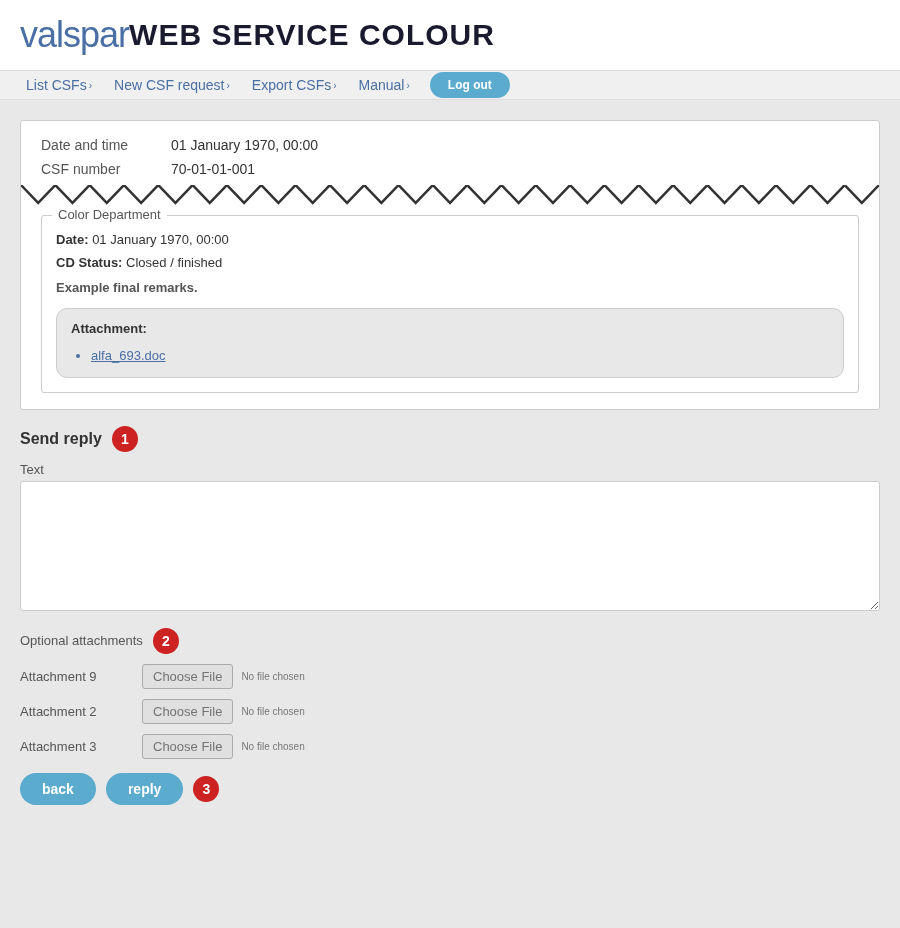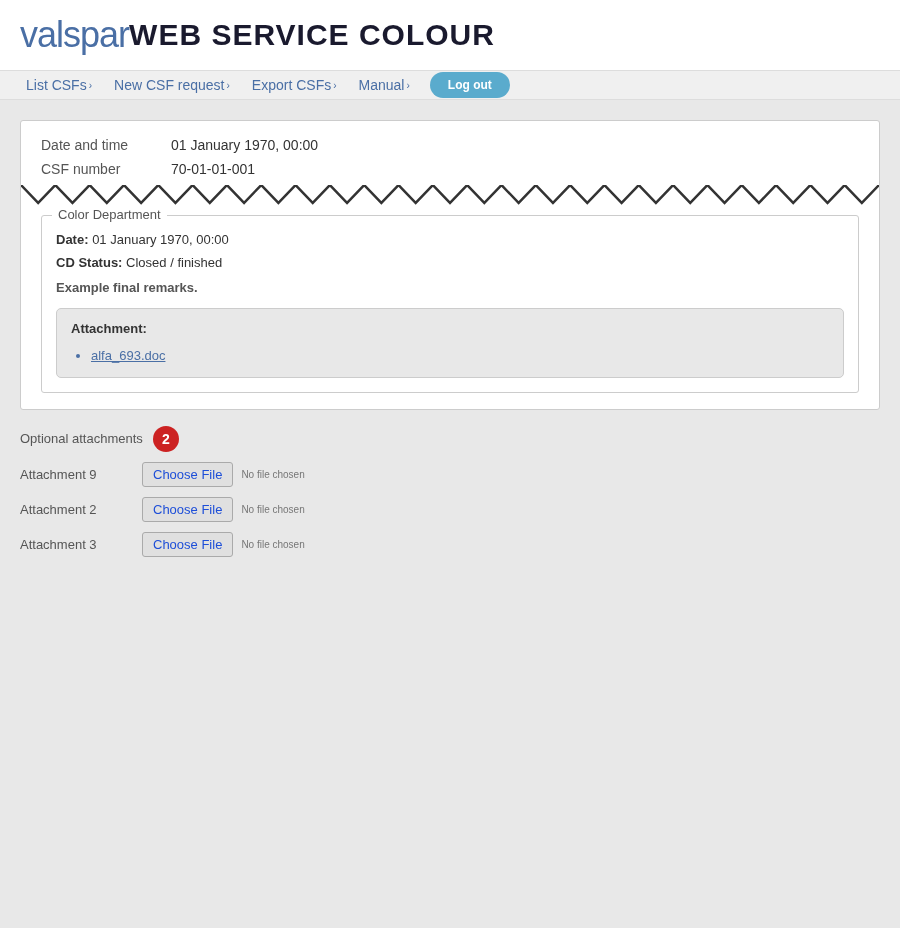--- a/index.html
+++ b/index.html
@@ -123,21 +123,21 @@
     }
     .color-dept-content { font-size: 13px; color: #333; line-height: 1.6; }
     .cd-field { margin-bottom: 2px; }
     .cd-bold { font-weight: bold; }
     .cd-remarks { margin-left: 0; margin-top: 4px; color: #555; font-weight: bold; }
 
     
     .attachment-area {
       background: #e8e8e8;
       border: 1px solid #ccc;
-      border-radius: 5px;
+      border-radius: 11px;
       padding: 10px 14px;
       margin-top: 10px;
     }
     .attachment-label { font-weight: bold; font-size: 13px; margin-bottom: 6px; }
     .attachment-file {
       color: #4a6fa5;
       text-decoration: underline;
       cursor: pointer;
       font-size: 13px;
       list-style: disc;
@@ -219,21 +219,21 @@
       align-items: center;
       gap: 8px;
     }
     .choose-file-btn {
       background: #e0e0e0;
       border: 1px solid #aaa;
       border-radius: 3px;
       padding: 4px 10px;
       cursor: pointer;
       font-size: 13px;
-      color: #1d4ed8;
+      color: #737373;
     }
     .no-file-text {
       font-size: 10px;
       color: #777;
     }
 
     
     .bottom-buttons {
       display: flex;
       align-items: center;
@@ -338,20 +338,28 @@
         <div class="attachment-area">
           <div class="attachment-label">Attachment:</div>
           <ul>
             <li class="attachment-file">alfa_693.doc</li>
           </ul>
         </div>
       </div>
     </div>
   </div>
 
+  <div class="send-reply">
+    <div class="send-reply-header">
+      <span class="send-reply-title">Send reply</span>
+      <div class="badge">1</div>
+    </div>
+    <div class="text-label">Text</div>
+    <textarea class="reply-textarea" style=""></textarea>
+  </div>
 
   <div class="optional-attachments">
     <div class="optional-header">
       <span class="optional-label">Optional attachments</span>
       <div class="badge">2</div>
     </div>
 
     <div class="attachment-row">
       <span class="attachment-row-label">Attachment 9</span>
       <div class="file-input-wrapper">
@@ -370,14 +378,19 @@
 
     <div class="attachment-row">
       <span class="attachment-row-label">Attachment 3</span>
       <div class="file-input-wrapper">
         <button class="choose-file-btn">Choose File</button>
         <span class="no-file-text">No file chosen</span>
       </div>
     </div>
   </div>
 
+  <div class="bottom-buttons">
+    <button class="btn-back">back</button>
+    <button class="btn-reply">reply</button>
+    <div class="badge-3">3</div>
+  </div>
 
 </div>
 
 </body></html>

